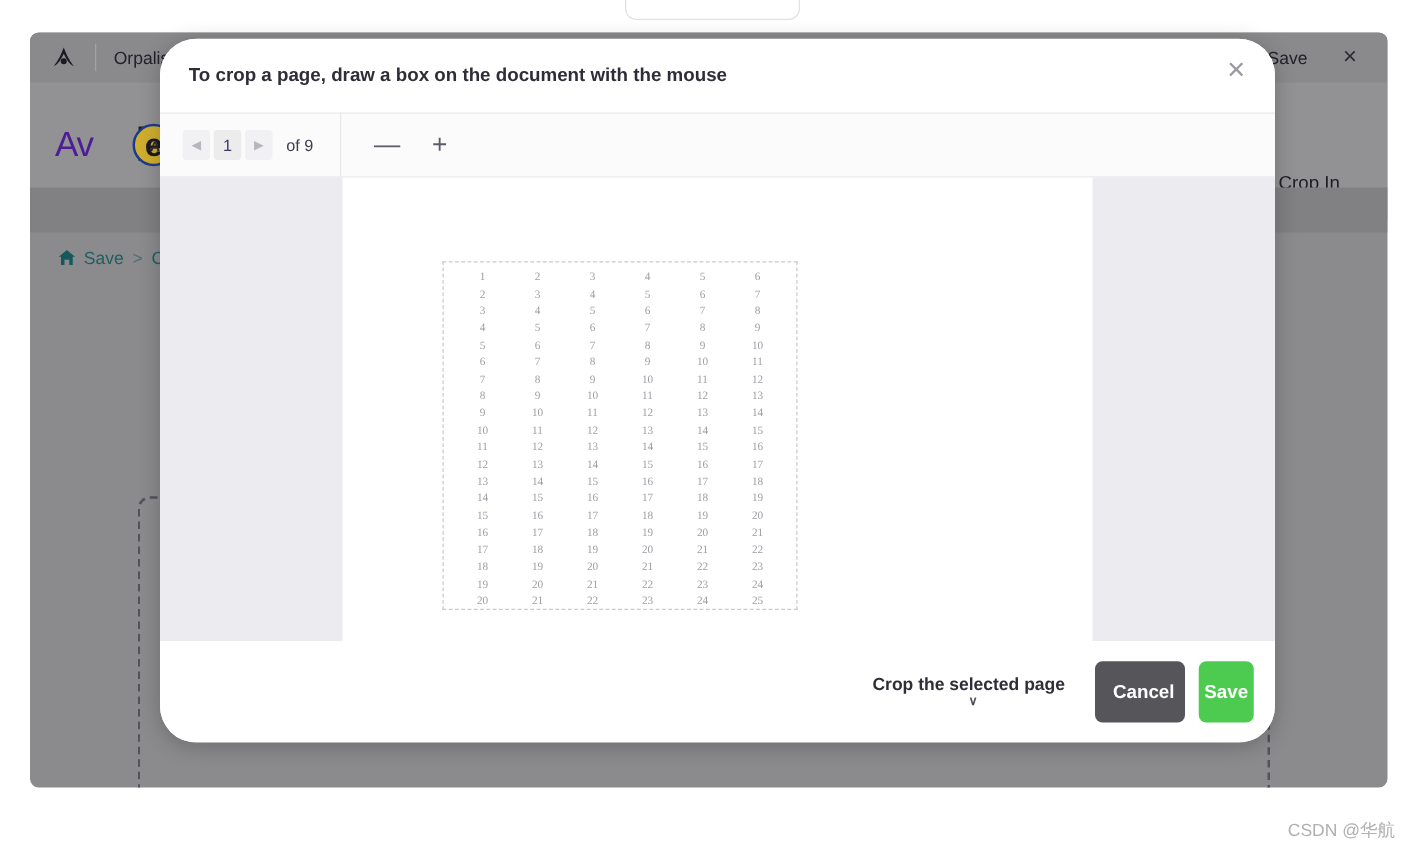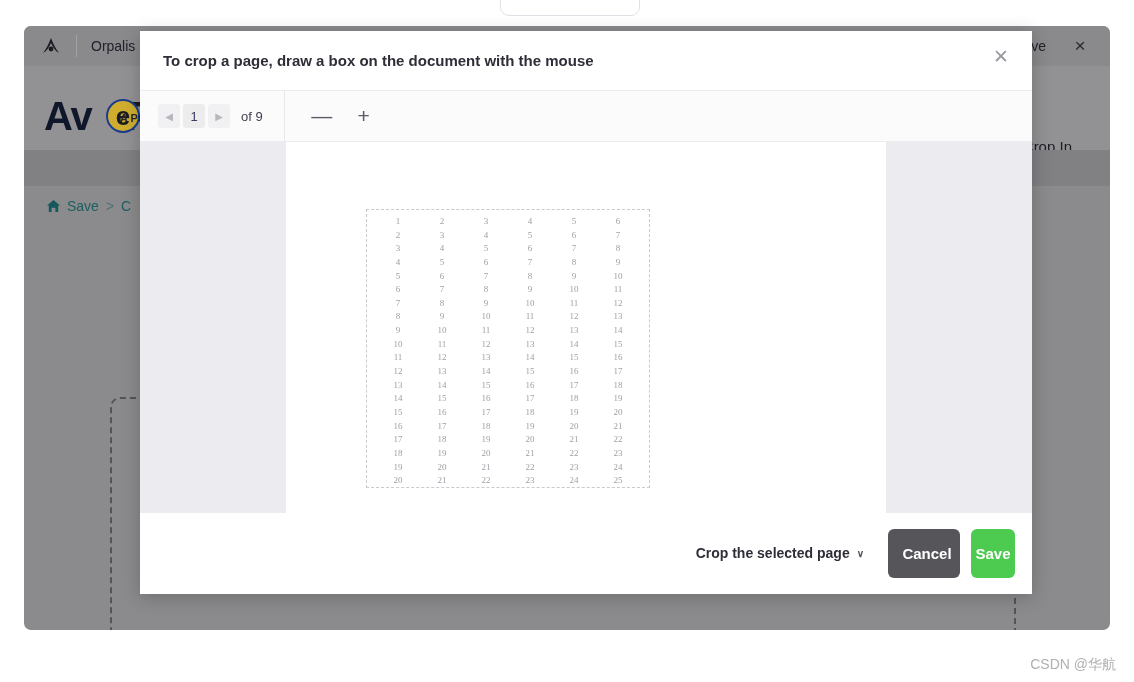--- a/index.html
+++ b/index.html
@@ -92,23 +92,23 @@
     width: 100%; height: 110px;
     background: #929294;
   }
   #brand-logo {
     position: absolute;
     left: 20px; top: 30px;
     display: flex;
     align-items: center;
   }
   #brand-wordmark {
-    font-size: 40px;
-    font-weight: bold;
-    color: #0f172a;
+    font-size: 28px;
+    font-weight: normal;
+    color: #4c1d95;
     letter-spacing: -1px;
     line-height: 40px;
   }
   #brand-globe {
     position: absolute;
     left: 62px; top: 3px;
     width: 34px; height: 34px;
     border-radius: 50%;
     background: #cfae2f;
     border: 2px solid #1b3d8f;
@@ -171,25 +171,26 @@
     position: absolute;
     left: 86px; top: 371px;
     width: 906px; height: 262px;
     border: 2px dashed #53535c;
     border-radius: 10px;
   }
 
   
   #crop-modal {
     position: absolute;
-    left: 140px; top: 31px;
+    left: 128px; top: 31px;
     width: 892px; height: 563px;
     background: #ffffff;
     box-shadow: 0 3px 18px rgba(0,0,0,0.22);
     overflow: hidden;
+    border-radius: 29px;
   }
 
   #modal-header {
     position: relative;
     height: 59px;
     background: #ffffff;
     display: flex;
     align-items: center;
     padding-left: 23px;
   }
@@ -311,20 +312,21 @@
     justify-content: flex-end;
     padding-right: 17px;
   }
   #crop-mode-select {
     display: flex;
     align-items: center;
     font-size: 14px;
     font-weight: bold;
     color: #2e2e38;
     margin-right: 24px;
+    flex-direction: column;
   }
   #crop-mode-caret {
     margin-left: 7px;
     font-size: 10px;
     color: #50505a;
   }
   .footer-btn {
     height: 49px;
     border: none;
     border-radius: 6px;

